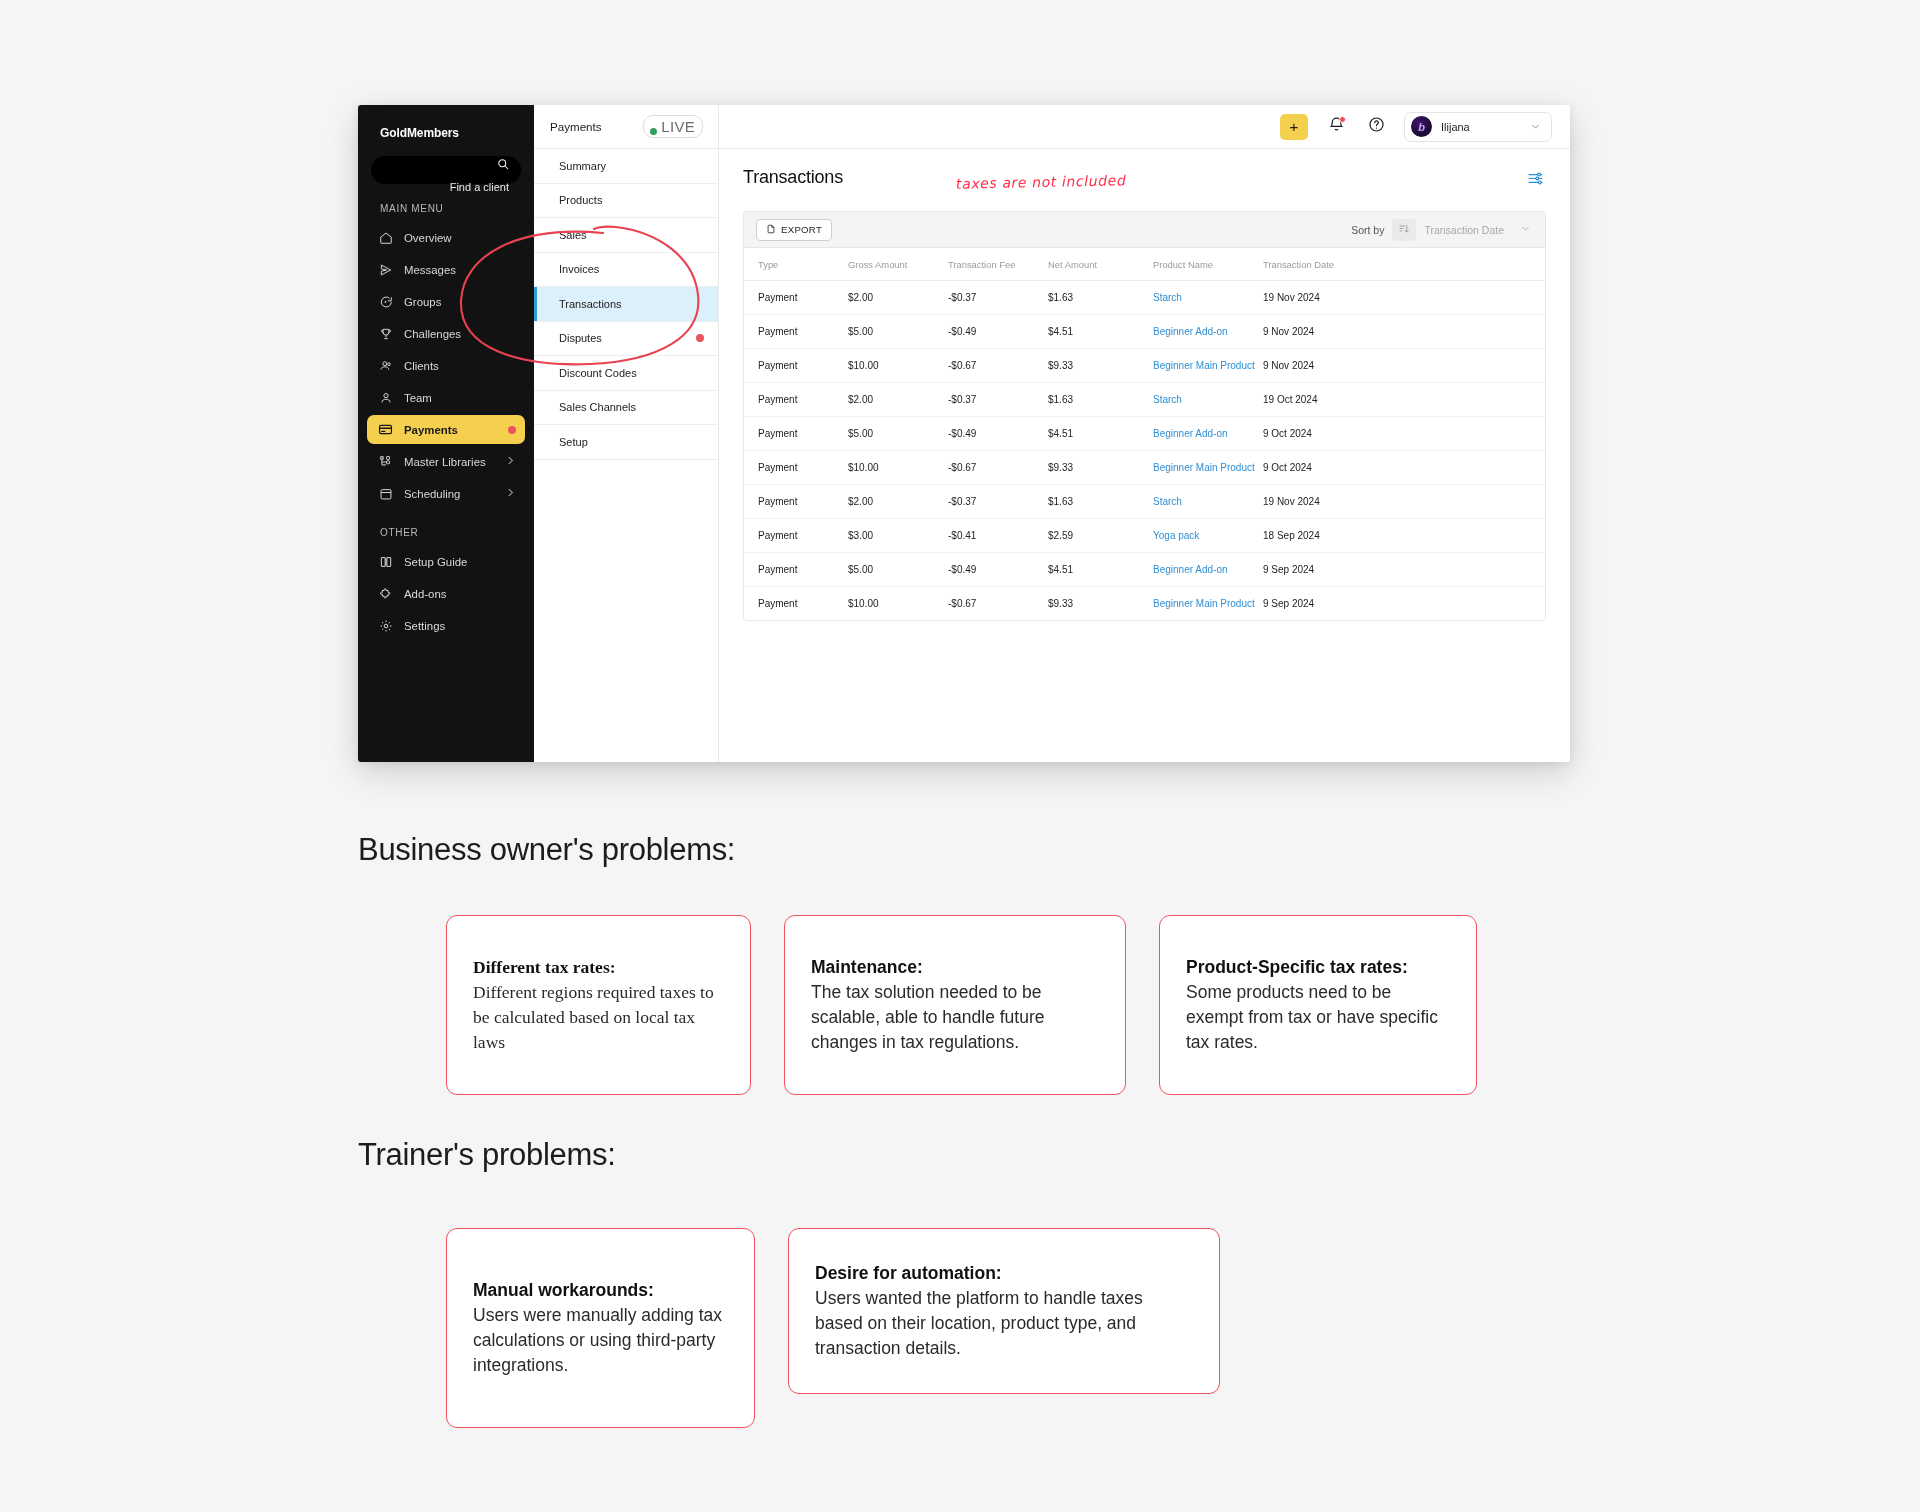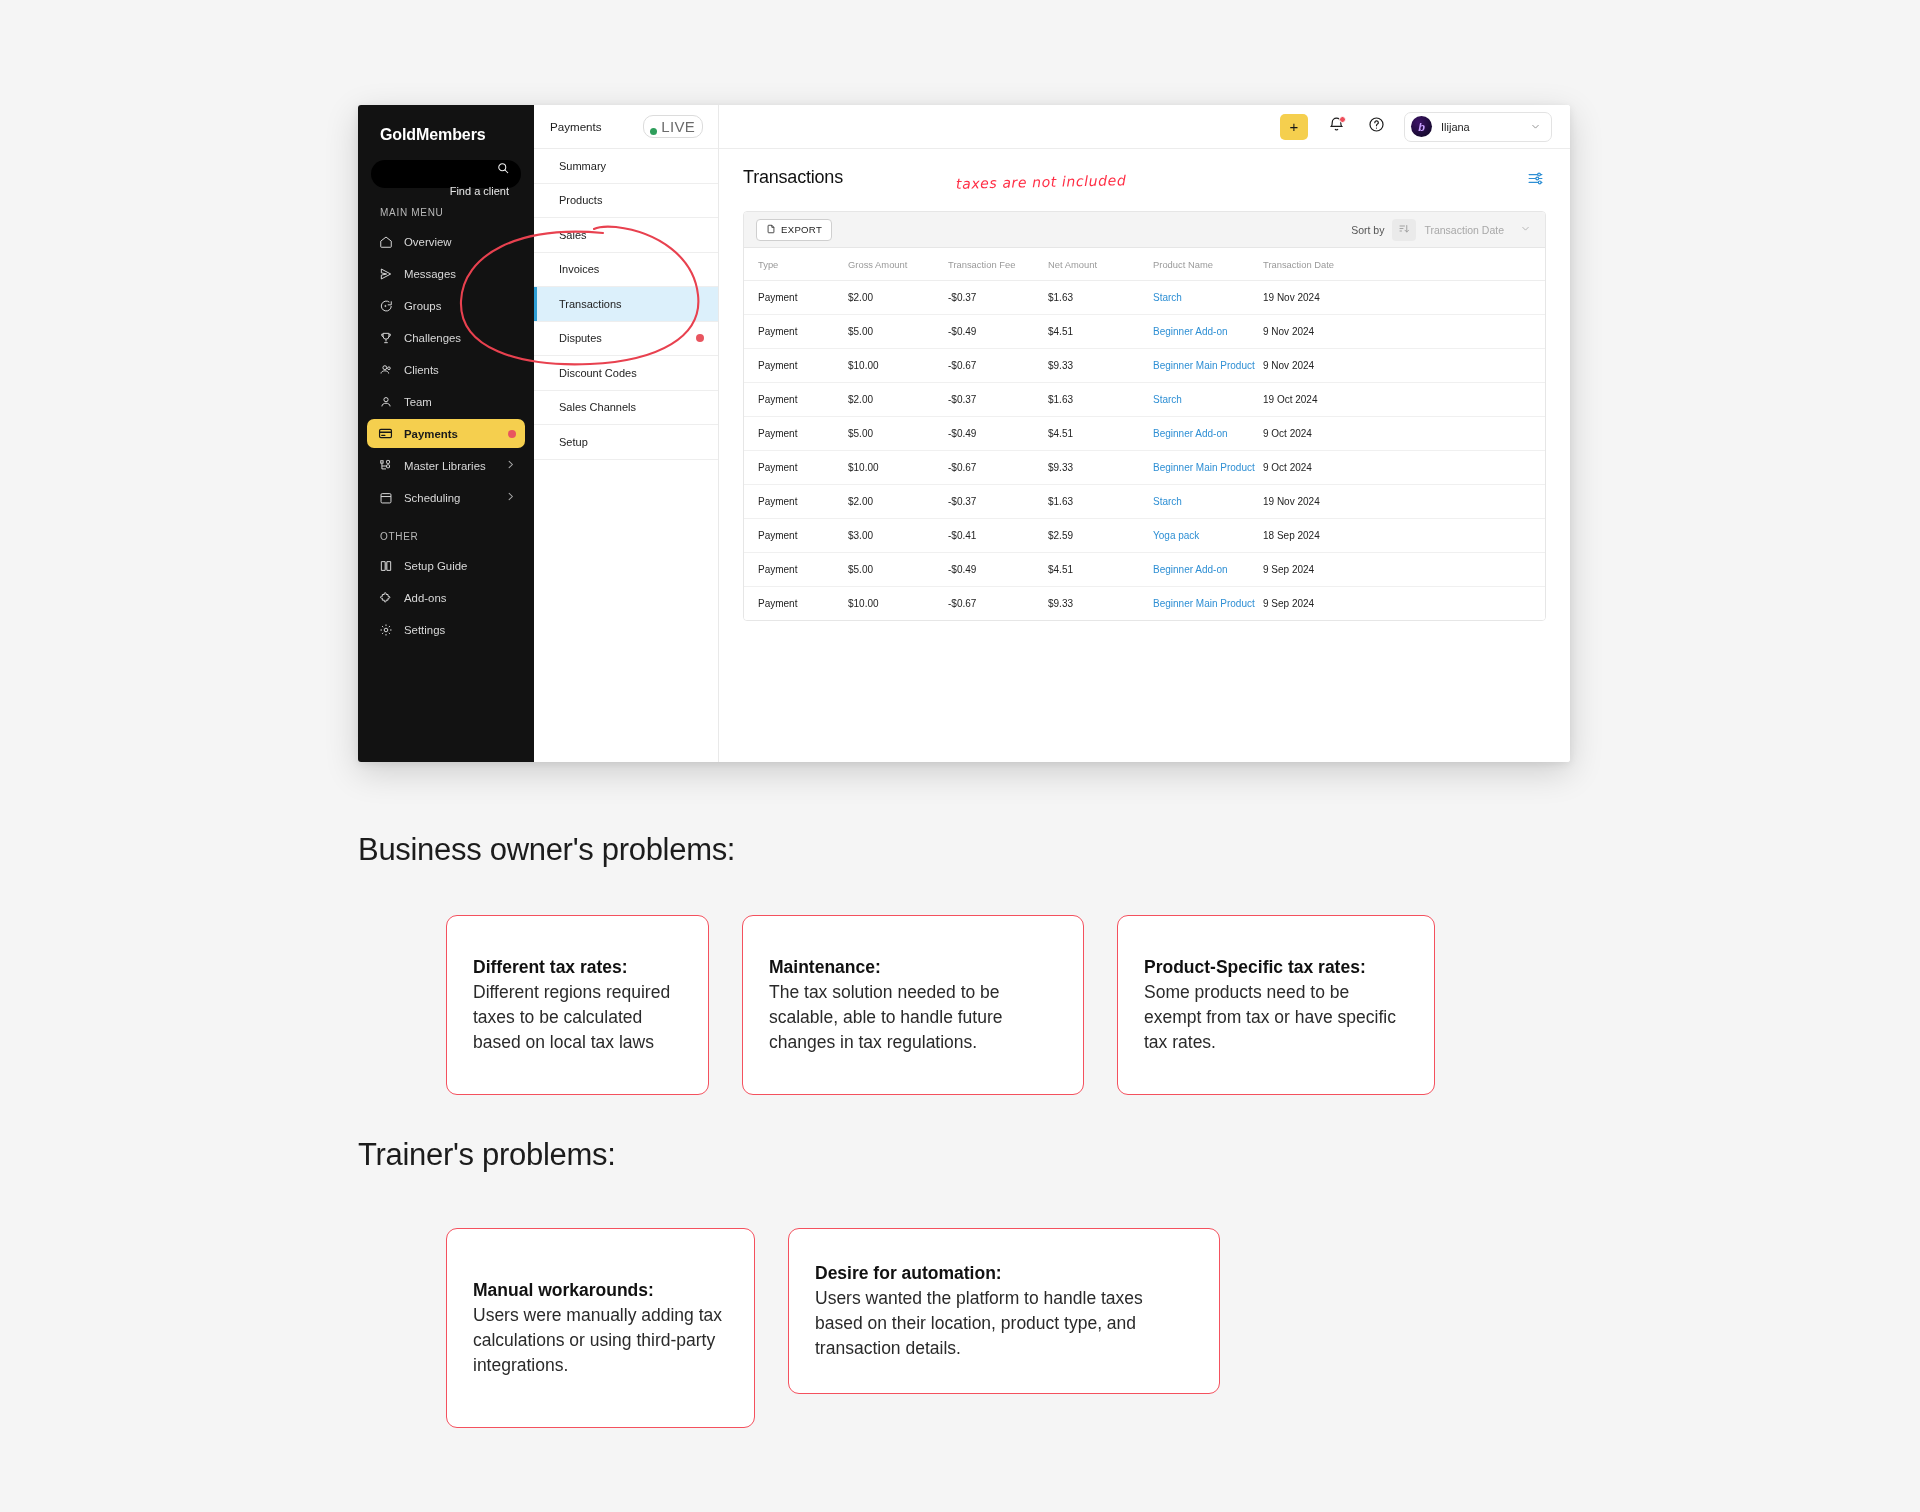--- a/index.html
+++ b/index.html
@@ -26,21 +26,21 @@
   .sidebar {
     width: 176px;
     background: #121212;
     flex: 0 0 176px;
     padding: 0;
     position: relative;
     z-index: 5;
   }
   .brand {
     color: #fff;
-    font-size: 16px;
+    font-size: 12px;
     font-weight: bold;
     letter-spacing: -0.1px;
     padding: 21px 0 0 22px;
   }
   .search-box {
     margin: 16px 13px 0 13px;
     height: 28px;
     background: #000;
     border-radius: 14px;
     display: flex;
@@ -311,21 +311,21 @@
     padding: 22px 26px;
     display: flex;
     align-items: center;
   }
   .prob-card p {
     font-size: 17.5px;
     line-height: 1.42;
     color: #2a2a2a;
   }
   .prob-card b { font-weight: bold; color: #111; }
-  #card-b1 { width: 263px; height: 180px; }
+  #card-b1 { width: 305px; height: 180px; font-family: Liberation Serif, serif; }
   #card-b2 { width: 318px; height: 180px; }
   #card-b3 { width: 342px; height: 180px; }
   #card-t1 { width: 309px; height: 200px; }
   #card-t2 { width: 432px; height: 166px; }
 
   
   .circle-overlay {
     position: absolute;
     left: 358px; top: 105px;
     width: 1212px; height: 657px;

